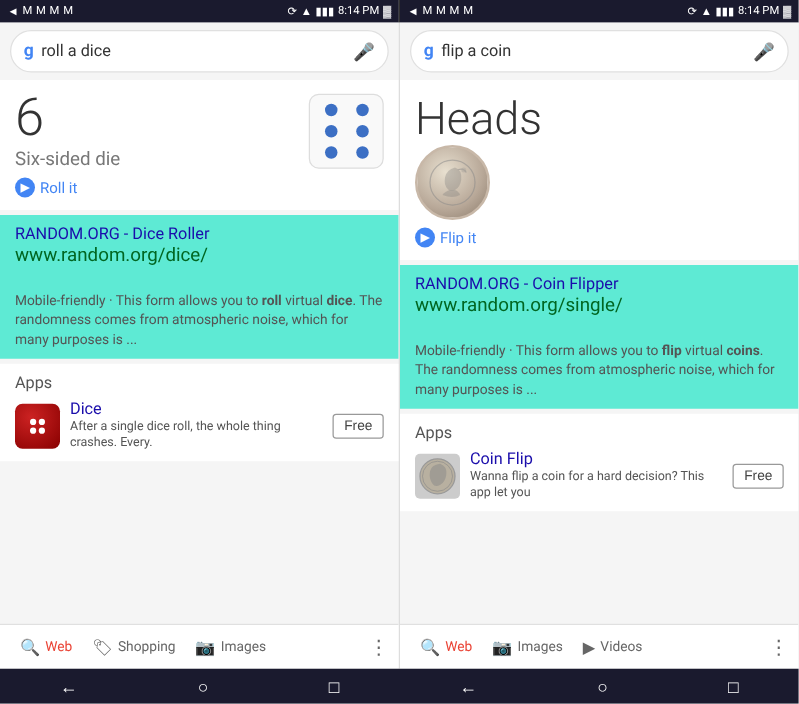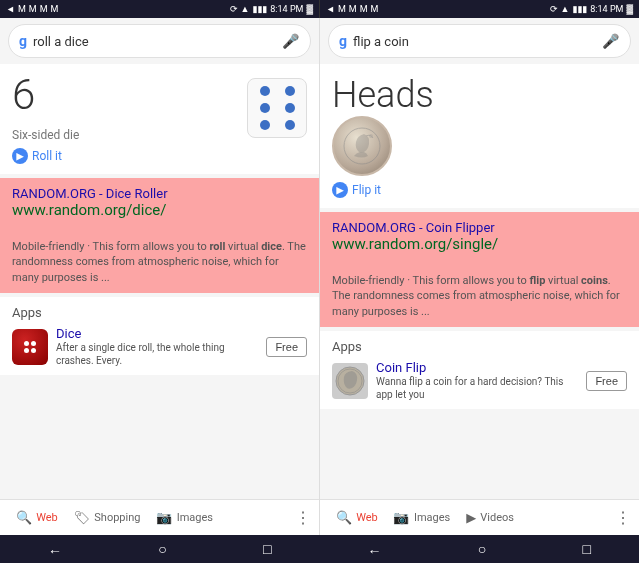--- a/index.html
+++ b/index.html
@@ -86,23 +86,23 @@
       align-items: center;
       justify-content: space-between;
     }
     .dice-number {
       font-size: 42px;
       font-weight: 300;
       color: #333;
       line-height: 1;
     }
     .dice-label {
-      font-size: 12px;
+      font-size: 15px;
       color: #777;
-      margin-top: 12px;
+      margin-top: 2px;
     }
     .dice-visual {
       width: 60px;
       height: 60px;
       border: 1px solid #ddd;
       border-radius: 8px;
       background: #f9f9f9;
       display: grid;
       grid-template-columns: 1fr 1fr;
       grid-template-rows: 1fr 1fr 1fr;
@@ -168,21 +168,21 @@
       align-items: center;
       justify-content: center;
     }
     .action-arrow {
       color: white;
       font-size: 9px;
       font-weight: bold;
     }
 
     .web-result {
-      background: #fca5a5;
+      background: #5eead4;
       margin: 0 0 4px 0;
       padding: 8px 12px;
       flex-shrink: 0;
     }
     .web-result-title {
       color: #1a0dab;
       font-size: 13px;
       text-decoration: none;
     }
     .web-result-url {

